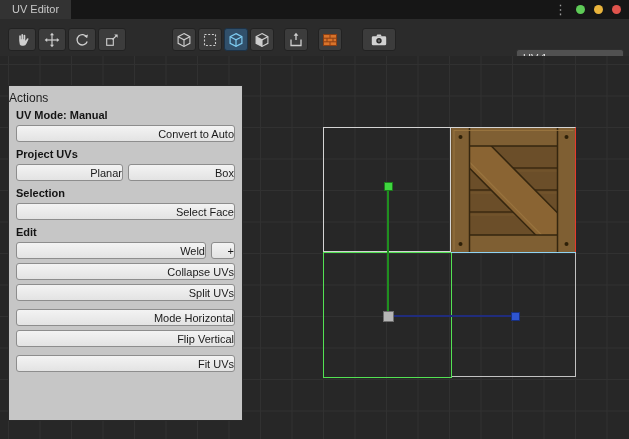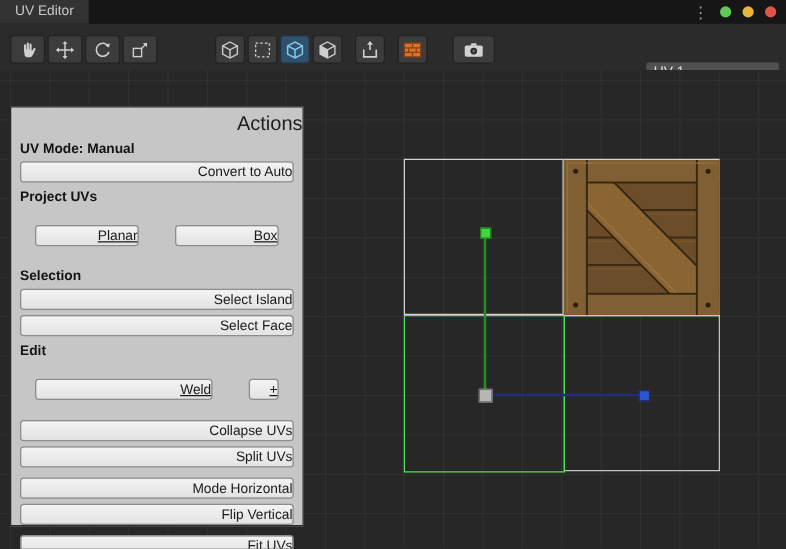--- a/index.html
+++ b/index.html
@@ -47,28 +47,28 @@
   .blue-edge{position:absolute;left:451px;top:196px;width:125px;height:1px;background:#8fd3f3;}
   .axis-y{position:absolute;left:387px;top:130px;width:2px;height:130px;background:#1f8f1f;}
   .axis-x{position:absolute;left:390px;top:259px;width:122px;height:2px;background:#202c7c;}
   .handle{position:absolute;box-sizing:border-box;}
   .h-green{left:384px;top:126px;width:9px;height:9px;background:#3fd63f;border:1px solid #1d7a1d;}
   .h-gray{left:383px;top:255px;width:11px;height:11px;background:#b6b6b6;border:1px solid #6e6e6e;}
   .h-blue{left:511px;top:256px;width:9px;height:9px;background:#2e55d0;border:1px solid #18307f;}
   
   .panel{position:absolute;left:8px;top:85px;width:235px;height:336px;background:#c6c6c6;
          border:1px solid #2a2a2a;box-sizing:border-box;z-index:10;color:#141414;}
-  .panel-title{text-align:right;padding-top:5px;font-size:16px;color:#1e1e1e;}
+  .panel-title{text-align:left;padding-top:5px;font-size:12px;color:#1e1e1e;}
   .panel-label{font-weight:bold;font-size:11px;padding:0 7px;margin-top:4px;color:#141414;}
   .panel-label.sec{margin-top:6px;}
   .pbtn{display:block;margin:4px 7px 0;height:17px;line-height:16px;text-align:right;
         background:linear-gradient(#f3f3f3,#e3e3e3);border:1px solid #8d8d8d;border-radius:3px;
         font-size:11px;color:#1a1a1a;box-sizing:border-box;cursor:default;}
   .prow{display:flex;margin:4px 7px 0;gap:5px;}
-  .prow .pbtn{flex:1;margin:12px;text-decoration:underline;}
+  .prow .pbtn{flex:1;margin:0;}
   .prow .plus{flex:0 0 24px;}
   .mt8{margin-top:8px;}
 </style>
 </head>
 <body>
 
 <div class="titlebar">
   <div class="tab">UV Editor</div>
   <div class="win-controls">
     <span class="menu-dots">⋮</span>
@@ -265,21 +265,20 @@
   <div class="panel-label">UV Mode: Manual</div>
   <div class="pbtn">Convert to Auto</div>
 
   <div class="panel-label sec">Project UVs</div>
   <div class="prow">
     <div class="pbtn">Planar</div>
     <div class="pbtn">Box</div>
   </div>
 
   <div class="panel-label sec">Selection</div>
-  <div class="pbtn">Select Island</div>
   <div class="pbtn">Select Face</div>
 
   <div class="panel-label sec">Edit</div>
   <div class="prow">
     <div class="pbtn">Weld</div>
     <div class="pbtn plus">+</div>
   </div>
   <div class="pbtn">Collapse UVs</div>
   <div class="pbtn">Split UVs</div>
   <div class="pbtn mt8">Mode Horizontal</div>

